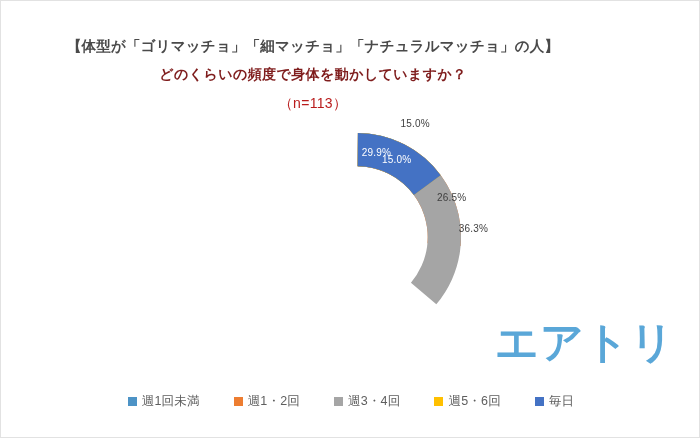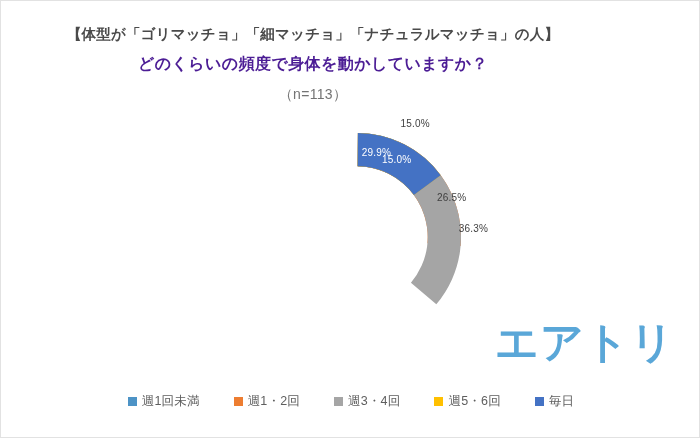--- a/index.html
+++ b/index.html
@@ -19,47 +19,47 @@
     width: 700px;
     height: 438px;
     box-sizing: border-box;
     border: 1px solid #e2e2e2;
     background: #ffffff;
   }
 
   
   .header {
     position: absolute;
-    top: 0;
+    top: 12px;
     left: 0;
     width: 624px;
     padding-top: 23px;
     text-align: center;
   }
   .subtitle {
     font-size: 14.5px;
     font-weight: bold;
     color: #4a4a4a;
     letter-spacing: 0.2px;
     line-height: 1.4;
     white-space: nowrap;
   }
   .title {
     margin-top: 9px;
-    font-size: 16px;
+    font-size: 14px;
     font-weight: bold;
-    color: #4c1d95;
+    color: #7f1d1d;
     letter-spacing: 0.4px;
     line-height: 1.35;
     white-space: nowrap;
   }
   .samplesize {
     margin-top: 11px;
     font-size: 14px;
-    color: #737373;
+    color: #b91c1c;
     letter-spacing: 0.3px;
   }
 
   
   .chart-area {
     position: absolute;
     left: 0;
     top: 122px;
     width: 700px;
     height: 262px;

